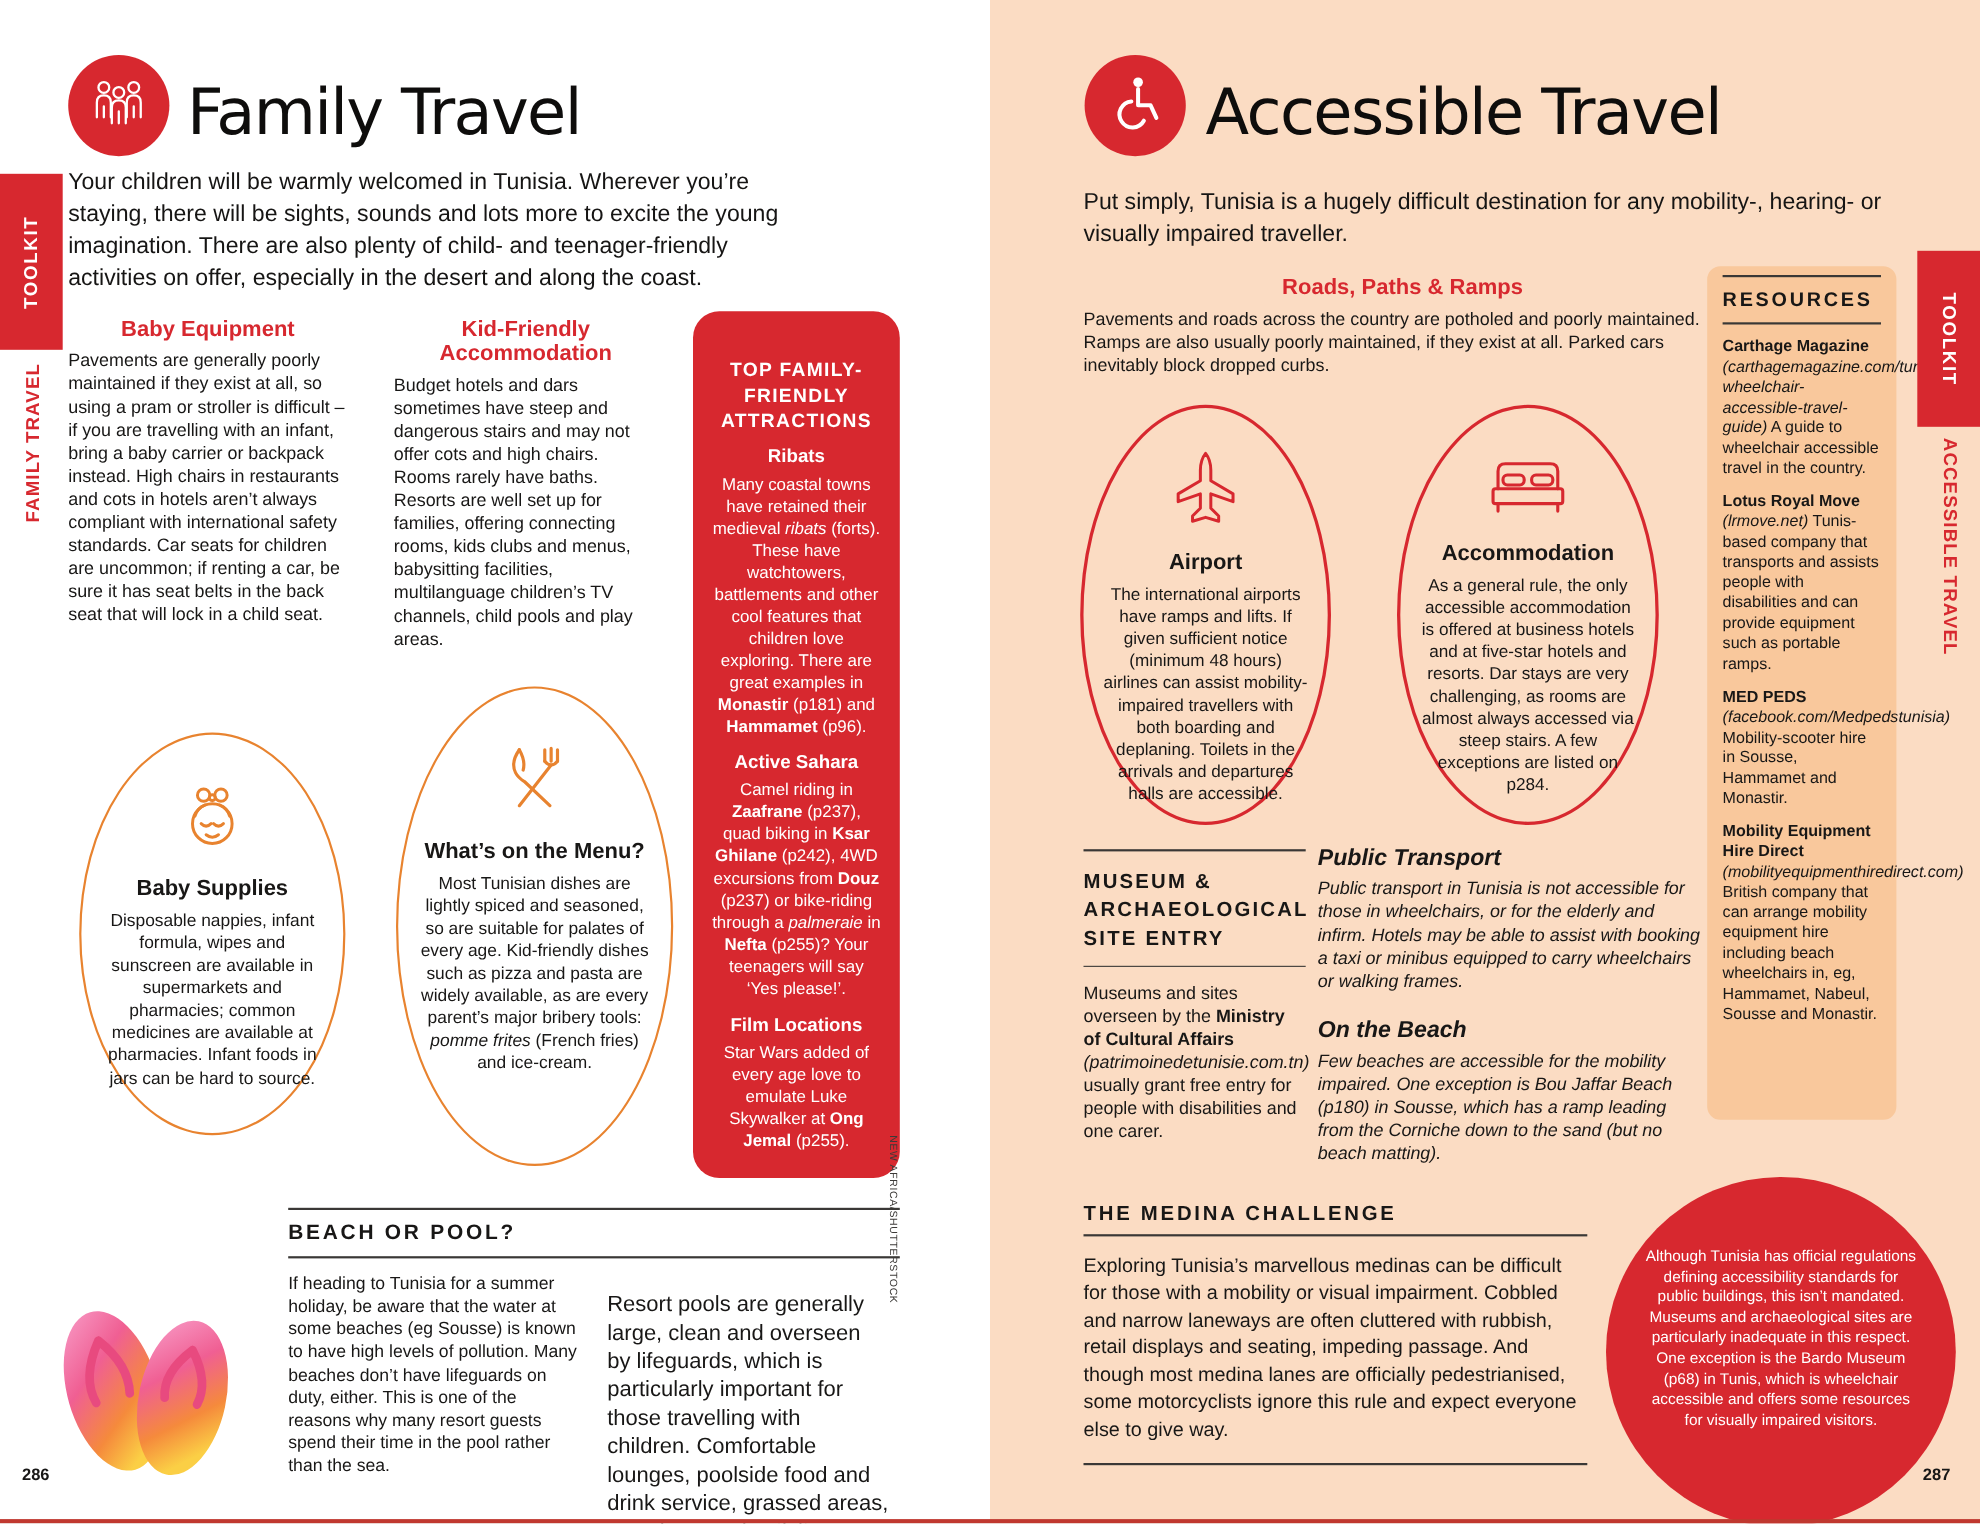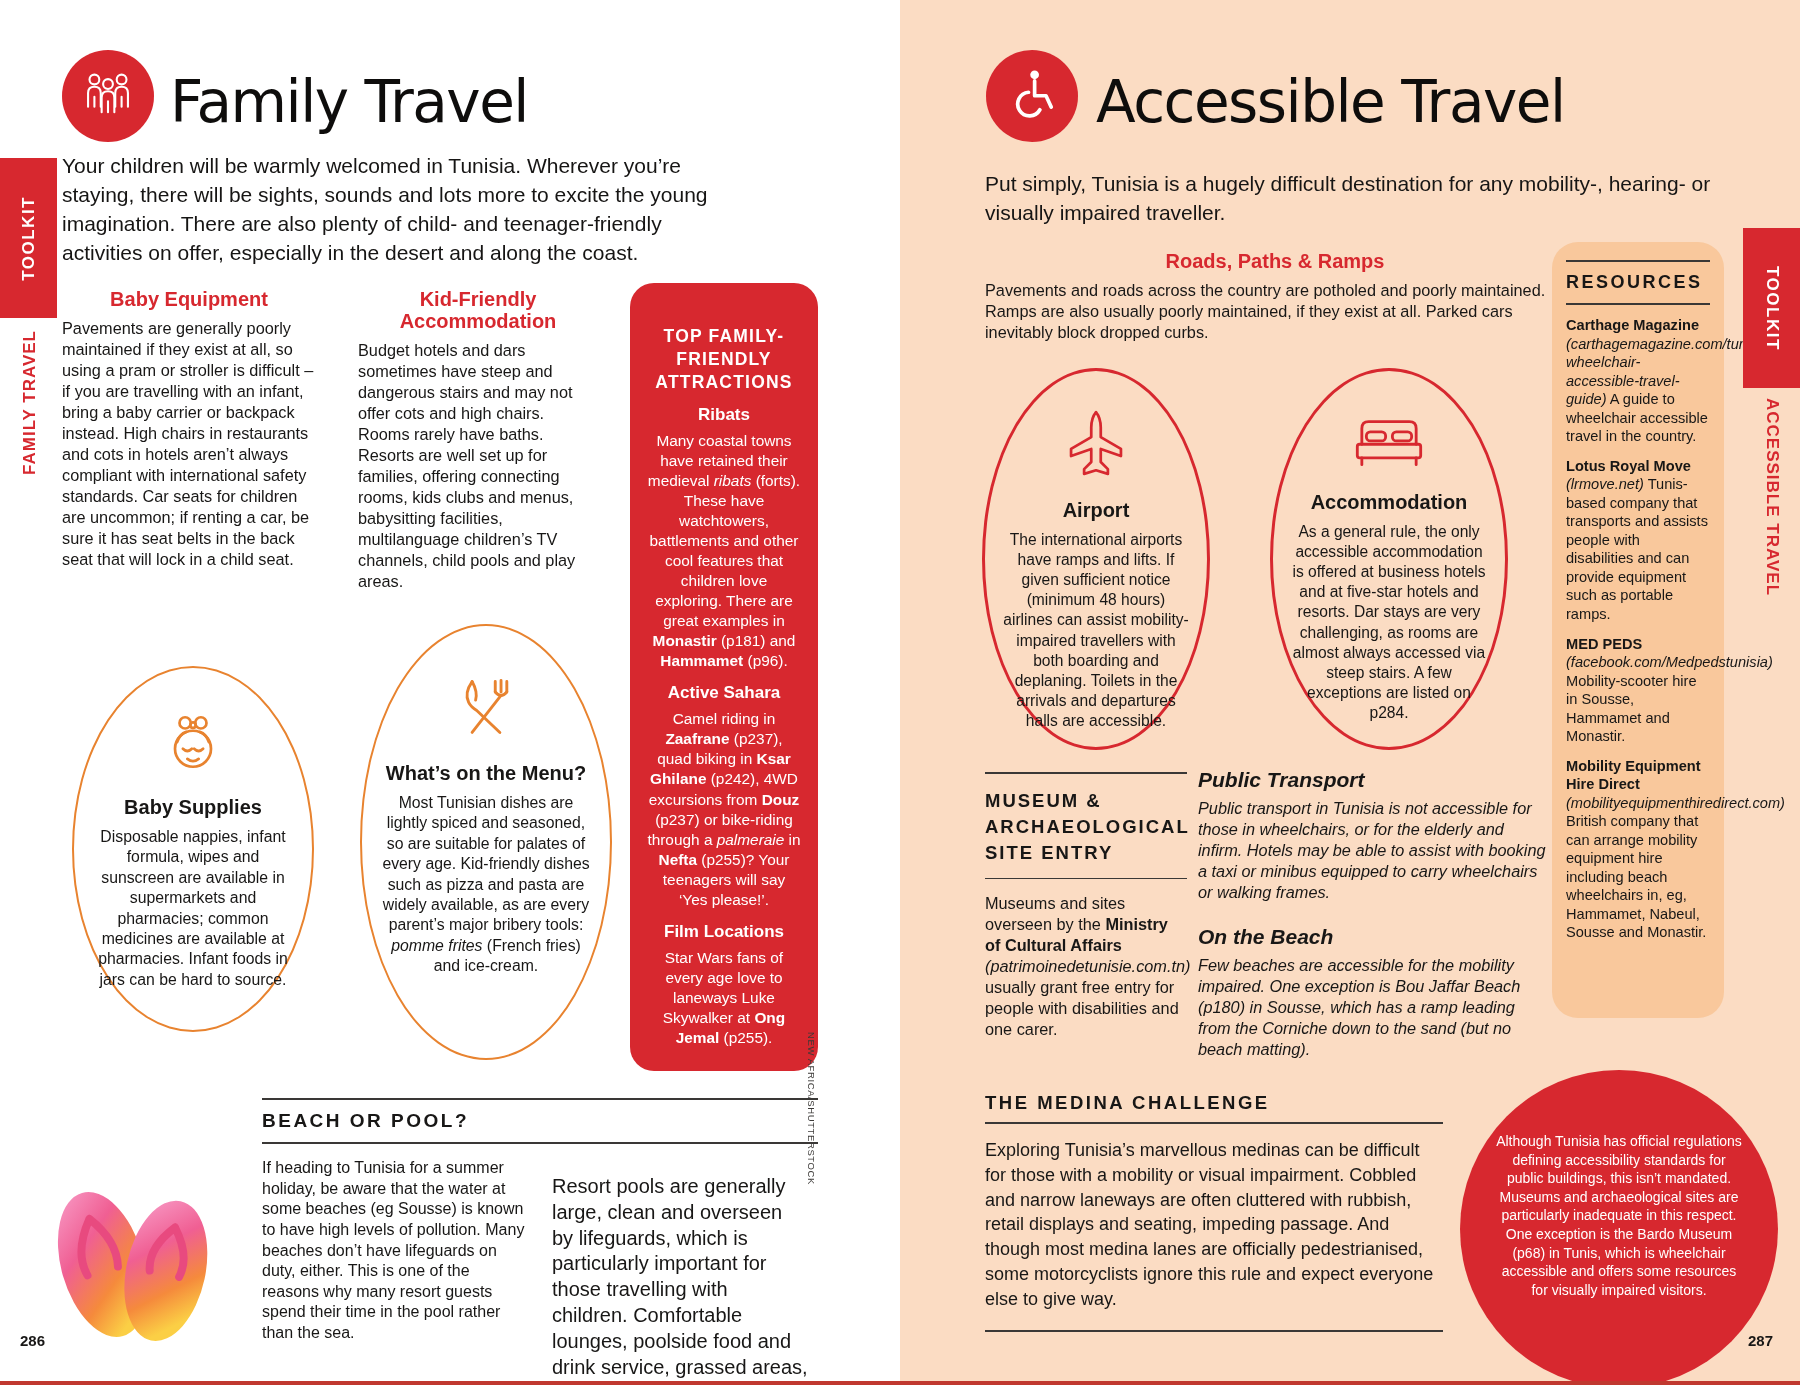--- a/index.html
+++ b/index.html
@@ -43,21 +43,21 @@
   
   .oval{border-radius:50%;box-sizing:border-box;display:flex;flex-direction:column;
     align-items:center;text-align:center;}
   .oval-orange{border:2.5px solid #e8832f;background:#fff;}
   .oval-red{border:3px solid #d7282f;background:transparent;}
   .oval h3{font-weight:700;font-size:20px;margin:14px 0 8px;}
   .oval .body-txt{font-size:15.8px;}
 
   
   .page-right-bg{background:#fbdcc3;}
-  .res-box{background:#f9c89c;border-radius:26px;box-sizing:border-box;padding:18px 14px;}
+  .res-box{background:#f9c89c;border-radius:12px;box-sizing:border-box;padding:8px 14px;}
   .res-head{font-weight:700;font-size:18px;letter-spacing:2.5px;text-align:left;
     border-top:2px solid #3a3836;border-bottom:2px solid #3a3836;padding:10px 0;}
   .res-entry{font-size:14.6px;line-height:1.27;margin-top:11px;}
   .note-circle{background:#d7282f;border-radius:50%;color:#fff;text-align:center;
     display:flex;align-items:flex-start;justify-content:center;box-sizing:border-box;}
   .note-inner{font-size:14px;line-height:1.33;padding:62px 34px 0;}
   .credit{font-size:9.5px;letter-spacing:0.6px;color:#3c3a38;}
   .page-num{font-weight:700;font-size:15px;color:#181716;}
   .bottom-strip{background:#c0382f;}
 </style>
@@ -101,21 +101,21 @@
       <div class="body-txt">Budget hotels and dars sometimes have steep and dangerous stairs and may not offer cots and high chairs. Rooms rarely have baths. Resorts are well set up for families, offering connecting rooms, kids clubs and menus, babysitting facilities, multilanguage children’s TV channels, child pools and play areas.</div>
     </div>
 
     <div class="abs attr-box" style="left:630px;top:283px;width:188px;height:788px;">
       <div class="attr-title">TOP FAMILY-FRIENDLY ATTRACTIONS</div>
       <div class="attr-sub">Ribats</div>
       <div class="attr-body"><span>Many coastal towns have retained their medieval </span><span class="i">ribats</span><span> (forts). These have watchtowers, battlements and other cool features that children love exploring. There are great examples in </span><span class="b">Monastir</span><span> (p181) and </span><span class="b">Hammamet</span><span> (p96).</span></div>
       <div class="attr-sub">Active Sahara</div>
       <div class="attr-body"><span>Camel riding in </span><span class="b">Zaafrane</span><span> (p237), quad biking in </span><span class="b">Ksar Ghilane</span><span> (p242), 4WD excursions from </span><span class="b">Douz</span><span> (p237) or bike-riding through a </span><span class="i">palmeraie</span><span> in </span><span class="b">Nefta</span><span> (p255)? Your teenagers will say ‘Yes please!’.</span></div>
       <div class="attr-sub">Film Locations</div>
-      <div class="attr-body"><span>Star Wars fans of every age love to laneways Luke Skywalker at </span><span class="b">Ong Jemal</span><span> (p255).</span></div>
+      <div class="attr-body"><span>Star Wars added of every age love to emulate Luke Skywalker at </span><span class="b">Ong Jemal</span><span> (p255).</span></div>
     </div>
 
     <div class="abs oval oval-orange" style="left:72px;top:666px;width:242px;height:366px;padding:38px 20px 0;">
       <span>
         <svg width="72" height="72" viewBox="0 0 64 64" fill="none" stroke="#e8832f" stroke-width="2.4" stroke-linecap="round" stroke-linejoin="round">
           <circle cx="32" cy="38" r="16"></circle>
           <path d="M18 32 q2-7 8-9 M46 32 q-2-7 -8-9"></path>
           <circle cx="25" cy="15" r="5"></circle>
           <circle cx="39" cy="15" r="5"></circle>
           <circle cx="32" cy="17" r="2.4"></circle>

